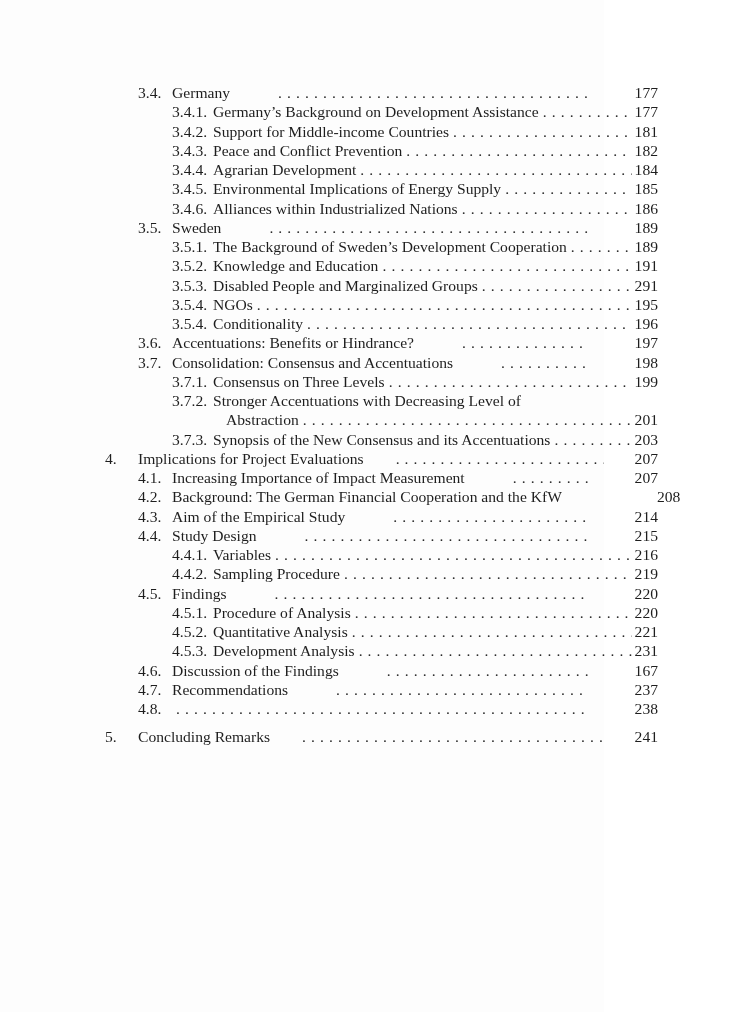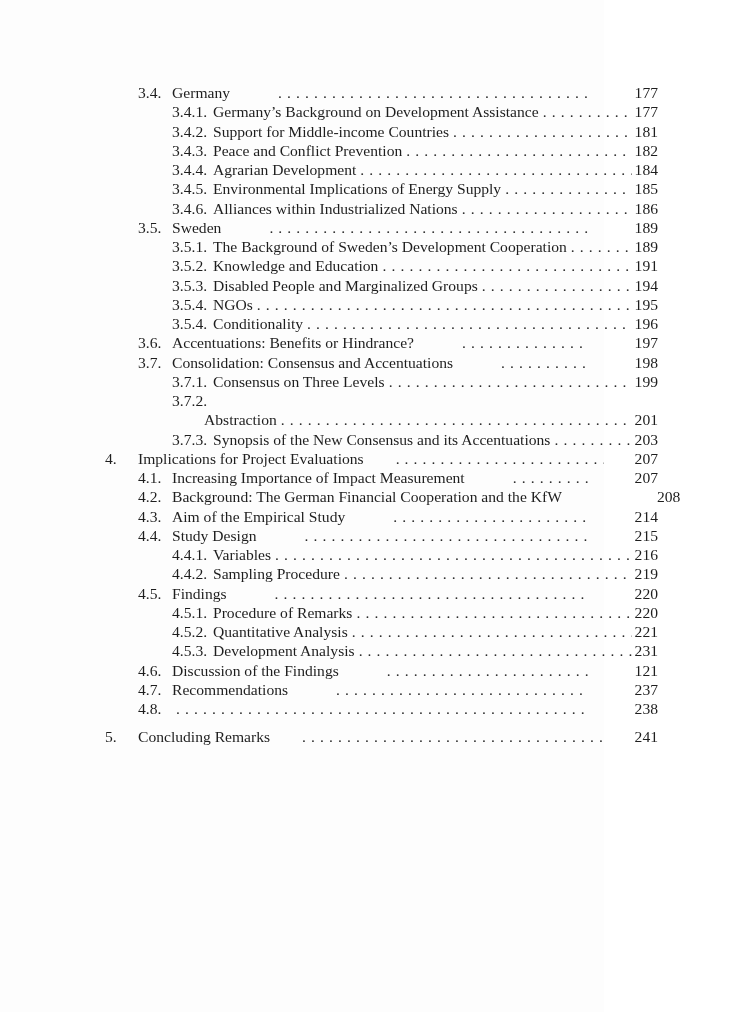--- a/index.html
+++ b/index.html
@@ -63,21 +63,21 @@
     flex: 0 0 auto;
     text-align: left;
   }
   
   .lvl1 .num { left: 1px; }
   .lvl1 .row { left: 34px; gap: 28px; }
   .lvl2 .num { left: 34px; }
   .lvl2 .row { left: 68px; gap: 44px; }
   .lvl3 .num { left: 68px; }
   .lvl3 .row { left: 109px; }
-  .wrap-line .row { left: 100px; }
+  .wrap-line .row { left: 122px; }
   .wrap-first .row { left: 109px; }
 </style>
 </head>
 <body>
 
 <div class="page">
   <div class="toc" id="toc">
       <div class="entry lvl2">
         <span class="num">3.4.</span>
         <div class="row">
@@ -156,21 +156,21 @@
           <span class="title">Knowledge and Education</span>
           <span class="leader">. . . . . . . . . . . . . . . . . . . . . . . . . . . . . . . . . . . . . . . . . . . . . . . . . . . . . . . . . . . . . . . . . . . . . . . . . . . . . . . . . . . . . . . . . . . . . . . . . . . . . . . . . . . . . . . . . . . . . . . . </span>
           <span class="page-no">191</span>
         </div>
       </div>
       <div class="entry lvl3">
         <span class="num">3.5.3.</span>
         <div class="row">
           <span class="title">Disabled People and Marginalized Groups</span>
           <span class="leader">. . . . . . . . . . . . . . . . . . . . . . . . . . . . . . . . . . . . . . . . . . . . . . . . . . . . . . . . . . . . . . . . . . . . . . . . . . . . . . . . . . . . . . . . . . . . . . . . . . . . . . . . . . . . . . . . . . . . . . . . </span>
-          <span class="page-no">194</span>
+          <span class="page-no">291</span>
         </div>
       </div>
       <div class="entry lvl3">
         <span class="num">3.5.4.</span>
         <div class="row">
           <span class="title">NGOs</span>
           <span class="leader">. . . . . . . . . . . . . . . . . . . . . . . . . . . . . . . . . . . . . . . . . . . . . . . . . . . . . . . . . . . . . . . . . . . . . . . . . . . . . . . . . . . . . . . . . . . . . . . . . . . . . . . . . . . . . . . . . . . . . . . . </span>
           <span class="page-no">195</span>
         </div>
       </div>
@@ -201,20 +201,23 @@
       <div class="entry lvl3">
         <span class="num">3.7.1.</span>
         <div class="row">
           <span class="title">Consensus on Three Levels</span>
           <span class="leader">. . . . . . . . . . . . . . . . . . . . . . . . . . . . . . . . . . . . . . . . . . . . . . . . . . . . . . . . . . . . . . . . . . . . . . . . . . . . . . . . . . . . . . . . . . . . . . . . . . . . . . . . . . . . . . . . . . . . . . . . </span>
           <span class="page-no">199</span>
         </div>
       </div>
       <div class="entry lvl3 wrap-first">
         <span class="num">3.7.2.</span>
+        <div class="row">
+          <span class="title">Stronger Accentuations with Decreasing Level of</span>
+        </div>
       </div>
       <div class="entry lvl3 wrap-line">
         <div class="row">
           <span class="title">Abstraction</span>
           <span class="leader">. . . . . . . . . . . . . . . . . . . . . . . . . . . . . . . . . . . . . . . . . . . . . . . . . . . . . . . . . . . . . . . . . . . . . . . . . . . . . . . . . . . . . . . . . . . . . . . . . . . . . . . . . . . . . . . . . . . . . . . . </span>
           <span class="page-no">201</span>
         </div>
       </div>
       <div class="entry lvl3">
         <span class="num">3.7.3.</span>
@@ -284,21 +287,21 @@
         <span class="num">4.5.</span>
         <div class="row">
           <span class="title">Findings</span>
           <span class="leader">. . . . . . . . . . . . . . . . . . . . . . . . . . . . . . . . . . . . . . . . . . . . . . . . . . . . . . . . . . . . . . . . . . . . . . . . . . . . . . . . . . . . . . . . . . . . . . . . . . . . . . . . . . . . . . . . . . . . . . . . </span>
           <span class="page-no">220</span>
         </div>
       </div>
       <div class="entry lvl3">
         <span class="num">4.5.1.</span>
         <div class="row">
-          <span class="title">Procedure of Remarks</span>
+          <span class="title">Procedure of Analysis</span>
           <span class="leader">. . . . . . . . . . . . . . . . . . . . . . . . . . . . . . . . . . . . . . . . . . . . . . . . . . . . . . . . . . . . . . . . . . . . . . . . . . . . . . . . . . . . . . . . . . . . . . . . . . . . . . . . . . . . . . . . . . . . . . . . </span>
           <span class="page-no">220</span>
         </div>
       </div>
       <div class="entry lvl3">
         <span class="num">4.5.2.</span>
         <div class="row">
           <span class="title">Quantitative Analysis</span>
           <span class="leader">. . . . . . . . . . . . . . . . . . . . . . . . . . . . . . . . . . . . . . . . . . . . . . . . . . . . . . . . . . . . . . . . . . . . . . . . . . . . . . . . . . . . . . . . . . . . . . . . . . . . . . . . . . . . . . . . . . . . . . . . </span>
           <span class="page-no">221</span>
@@ -310,21 +313,21 @@
           <span class="title">Development Analysis</span>
           <span class="leader">. . . . . . . . . . . . . . . . . . . . . . . . . . . . . . . . . . . . . . . . . . . . . . . . . . . . . . . . . . . . . . . . . . . . . . . . . . . . . . . . . . . . . . . . . . . . . . . . . . . . . . . . . . . . . . . . . . . . . . . . </span>
           <span class="page-no">231</span>
         </div>
       </div>
       <div class="entry lvl2">
         <span class="num">4.6.</span>
         <div class="row">
           <span class="title">Discussion of the Findings</span>
           <span class="leader">. . . . . . . . . . . . . . . . . . . . . . . . . . . . . . . . . . . . . . . . . . . . . . . . . . . . . . . . . . . . . . . . . . . . . . . . . . . . . . . . . . . . . . . . . . . . . . . . . . . . . . . . . . . . . . . . . . . . . . . . </span>
-          <span class="page-no">121</span>
+          <span class="page-no">167</span>
         </div>
       </div>
       <div class="entry lvl2">
         <span class="num">4.7.</span>
         <div class="row">
           <span class="title">Recommendations</span>
           <span class="leader">. . . . . . . . . . . . . . . . . . . . . . . . . . . . . . . . . . . . . . . . . . . . . . . . . . . . . . . . . . . . . . . . . . . . . . . . . . . . . . . . . . . . . . . . . . . . . . . . . . . . . . . . . . . . . . . . . . . . . . . . </span>
           <span class="page-no">237</span>
         </div>
       </div>

